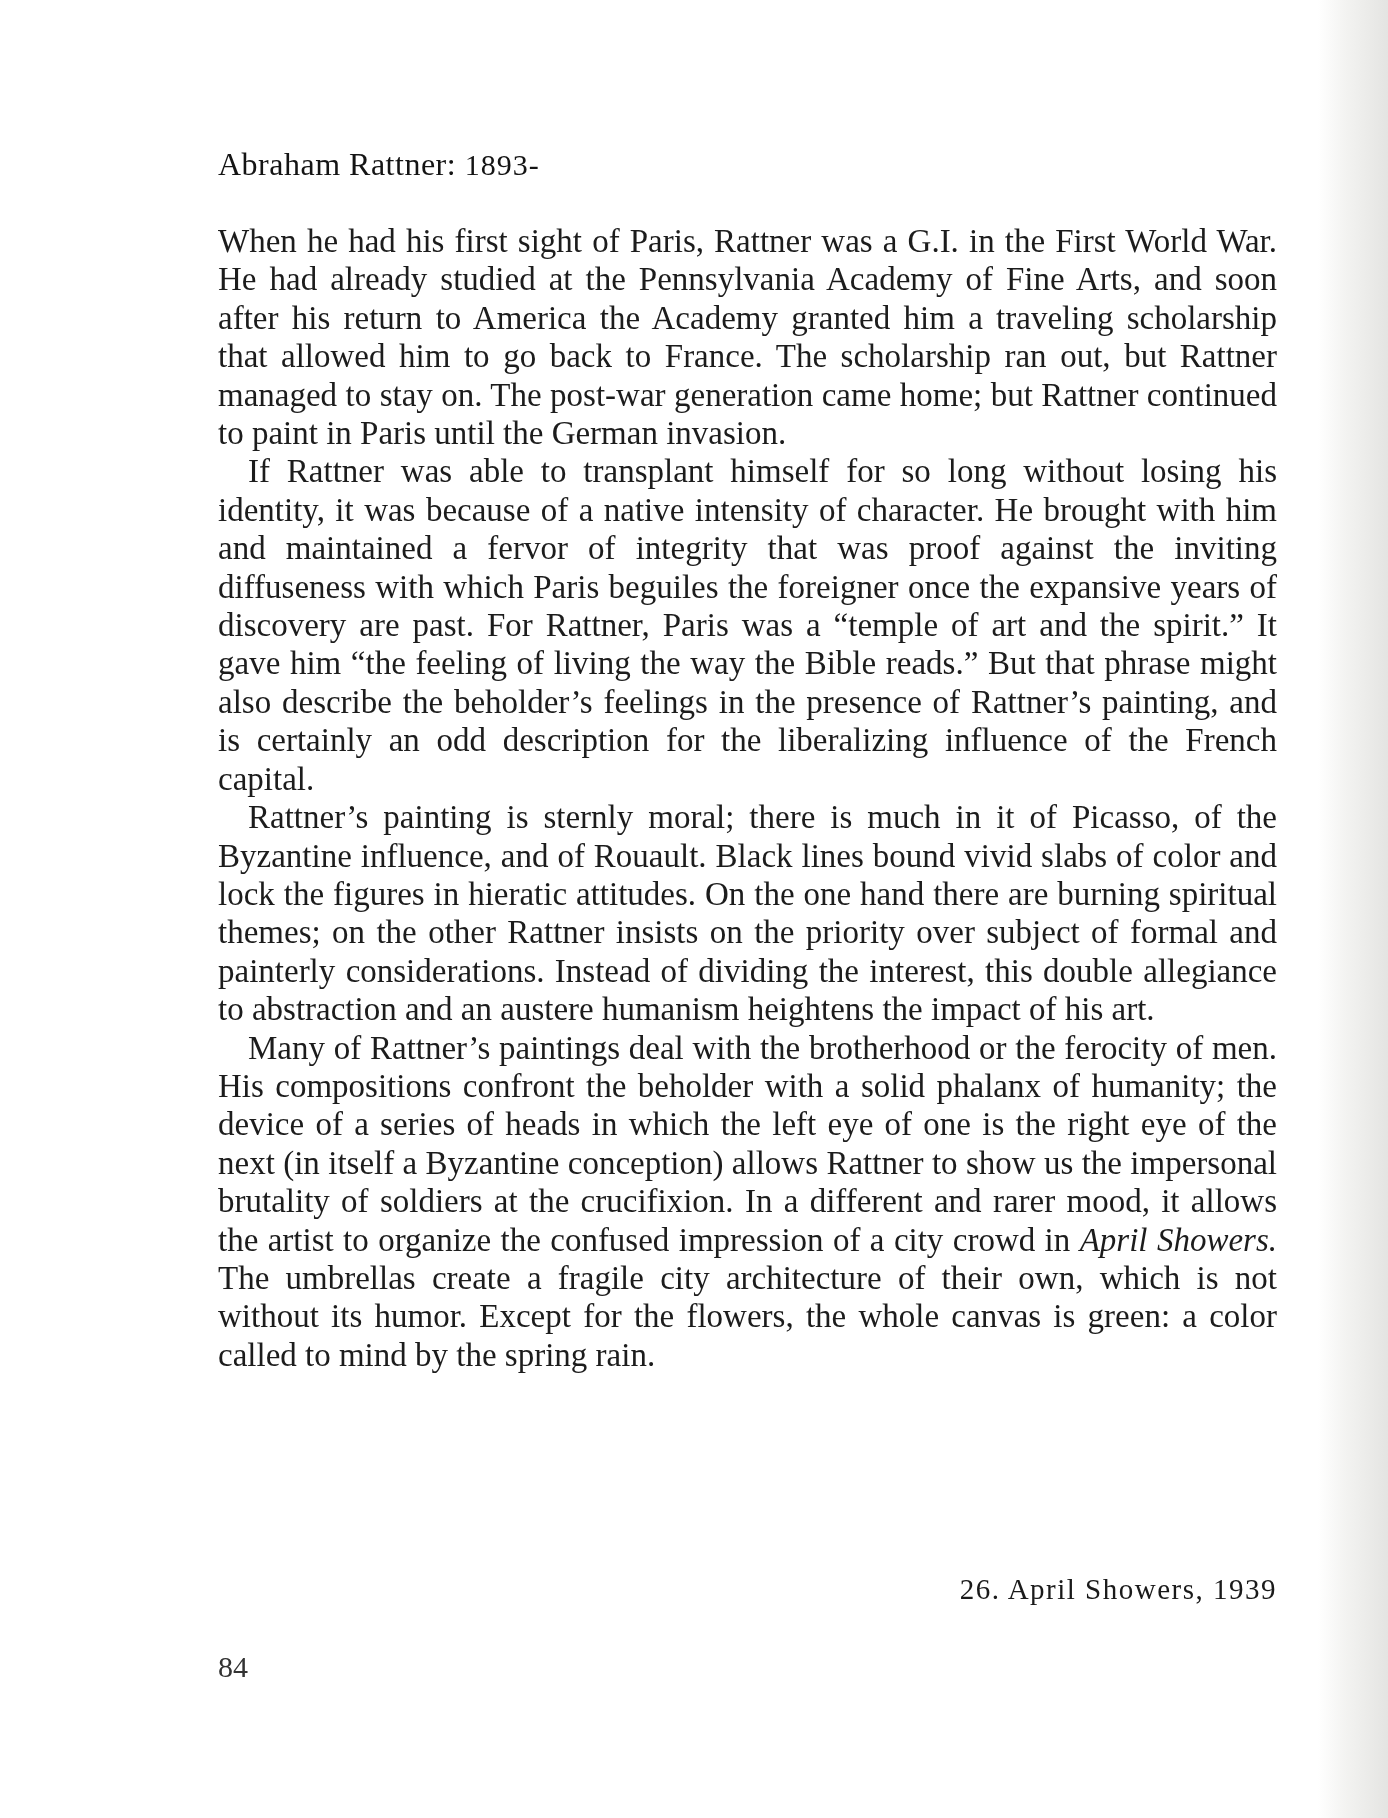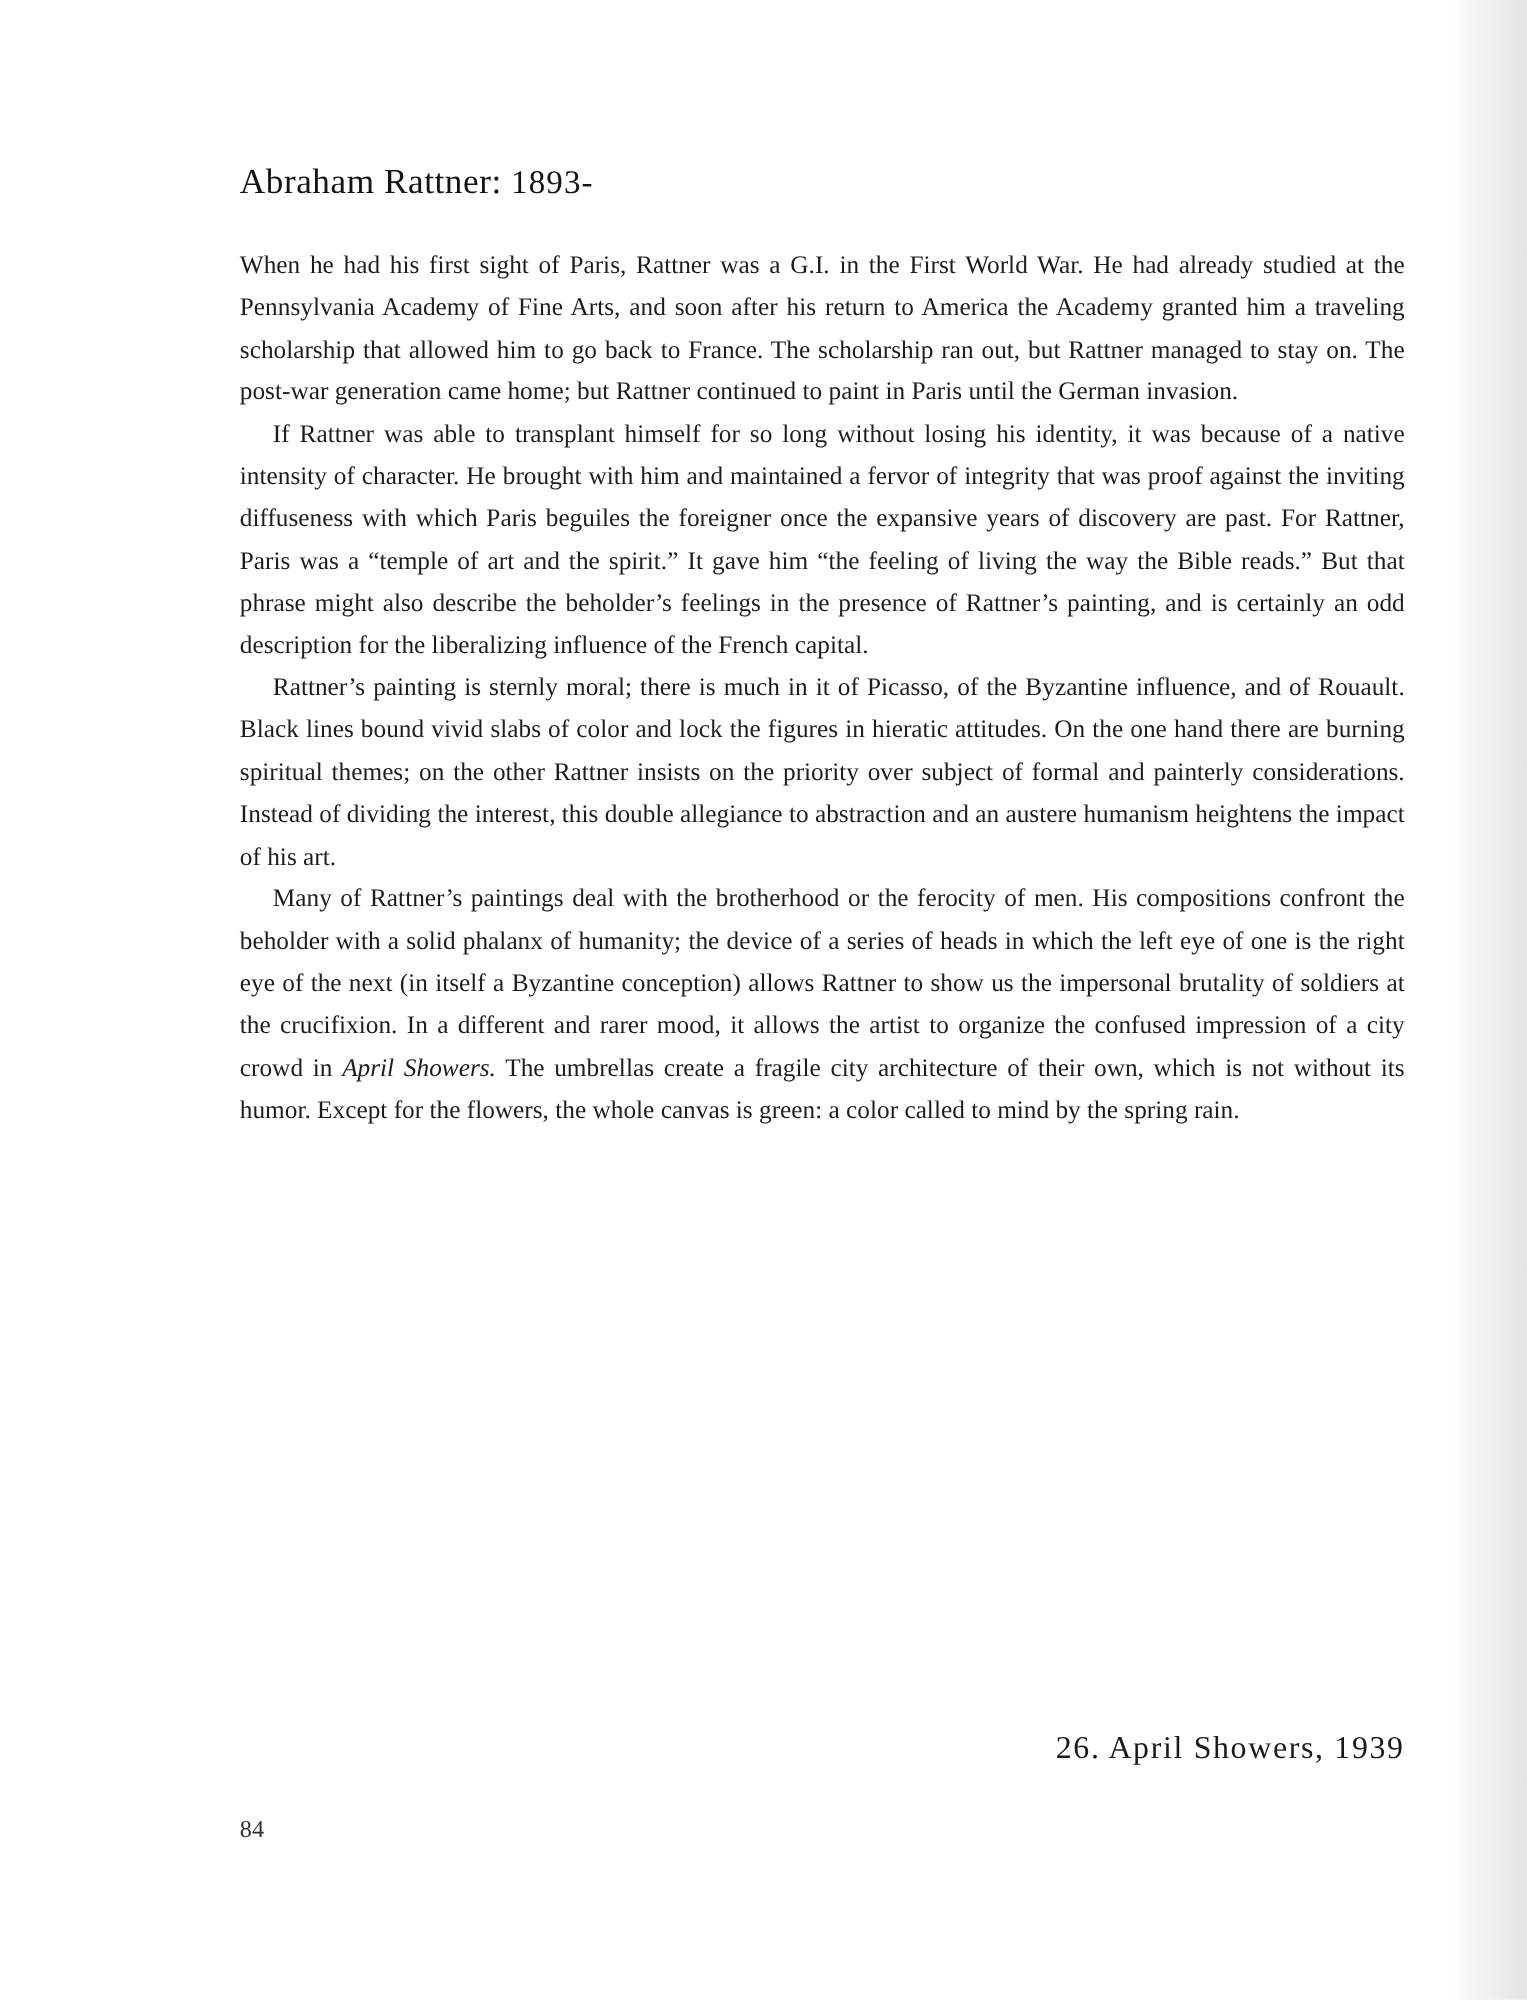--- a/index.html
+++ b/index.html
@@ -16,36 +16,36 @@
     .heading {
       position: absolute; left: 218px; top: 146px;
       font-family: "Liberation Serif", serif;
       font-size: 32px; letter-spacing: 0.5px; color: #141414;
       white-space: nowrap;
     }
     .heading .dates { font-size: 30px; letter-spacing: 1px; }
     .body-text {
       position: absolute; left: 218px; top: 222px; width: 1059px;
       font-family: "Liberation Serif", serif;
-      font-size: 23px; line-height: 38.4px;
+      font-size: 33px; line-height: 38.4px;
       text-align: justify; color: #1c1c1c;
     }
     .body-text p { margin: 0; text-indent: 30px; }
     .body-text p:first-child { text-indent: 0; }
     .body-text em { font-style: italic; }
     .caption {
       position: absolute; right: 111px; top: 1573px;
       font-family: "Liberation Serif", serif; 
       font-size: 29px; letter-spacing: 1.5px; color: #1a1a1a;
       white-space: nowrap;
     }
     .page-number {
       position: absolute; left: 218px; top: 1650px;
       font-family: "Liberation Serif", serif;
-      font-size: 22px; color: #333333;
+      font-size: 30px; color: #333333;
     }
   </style>
 </head>
 <body>
 
 <div class="page-edge"></div>
 
 <h1 class="heading" style="margin:0;font-weight:normal;">
   <span>Abraham Rattner</span><span>: </span><span class="dates">1893-</span>
 </h1>

